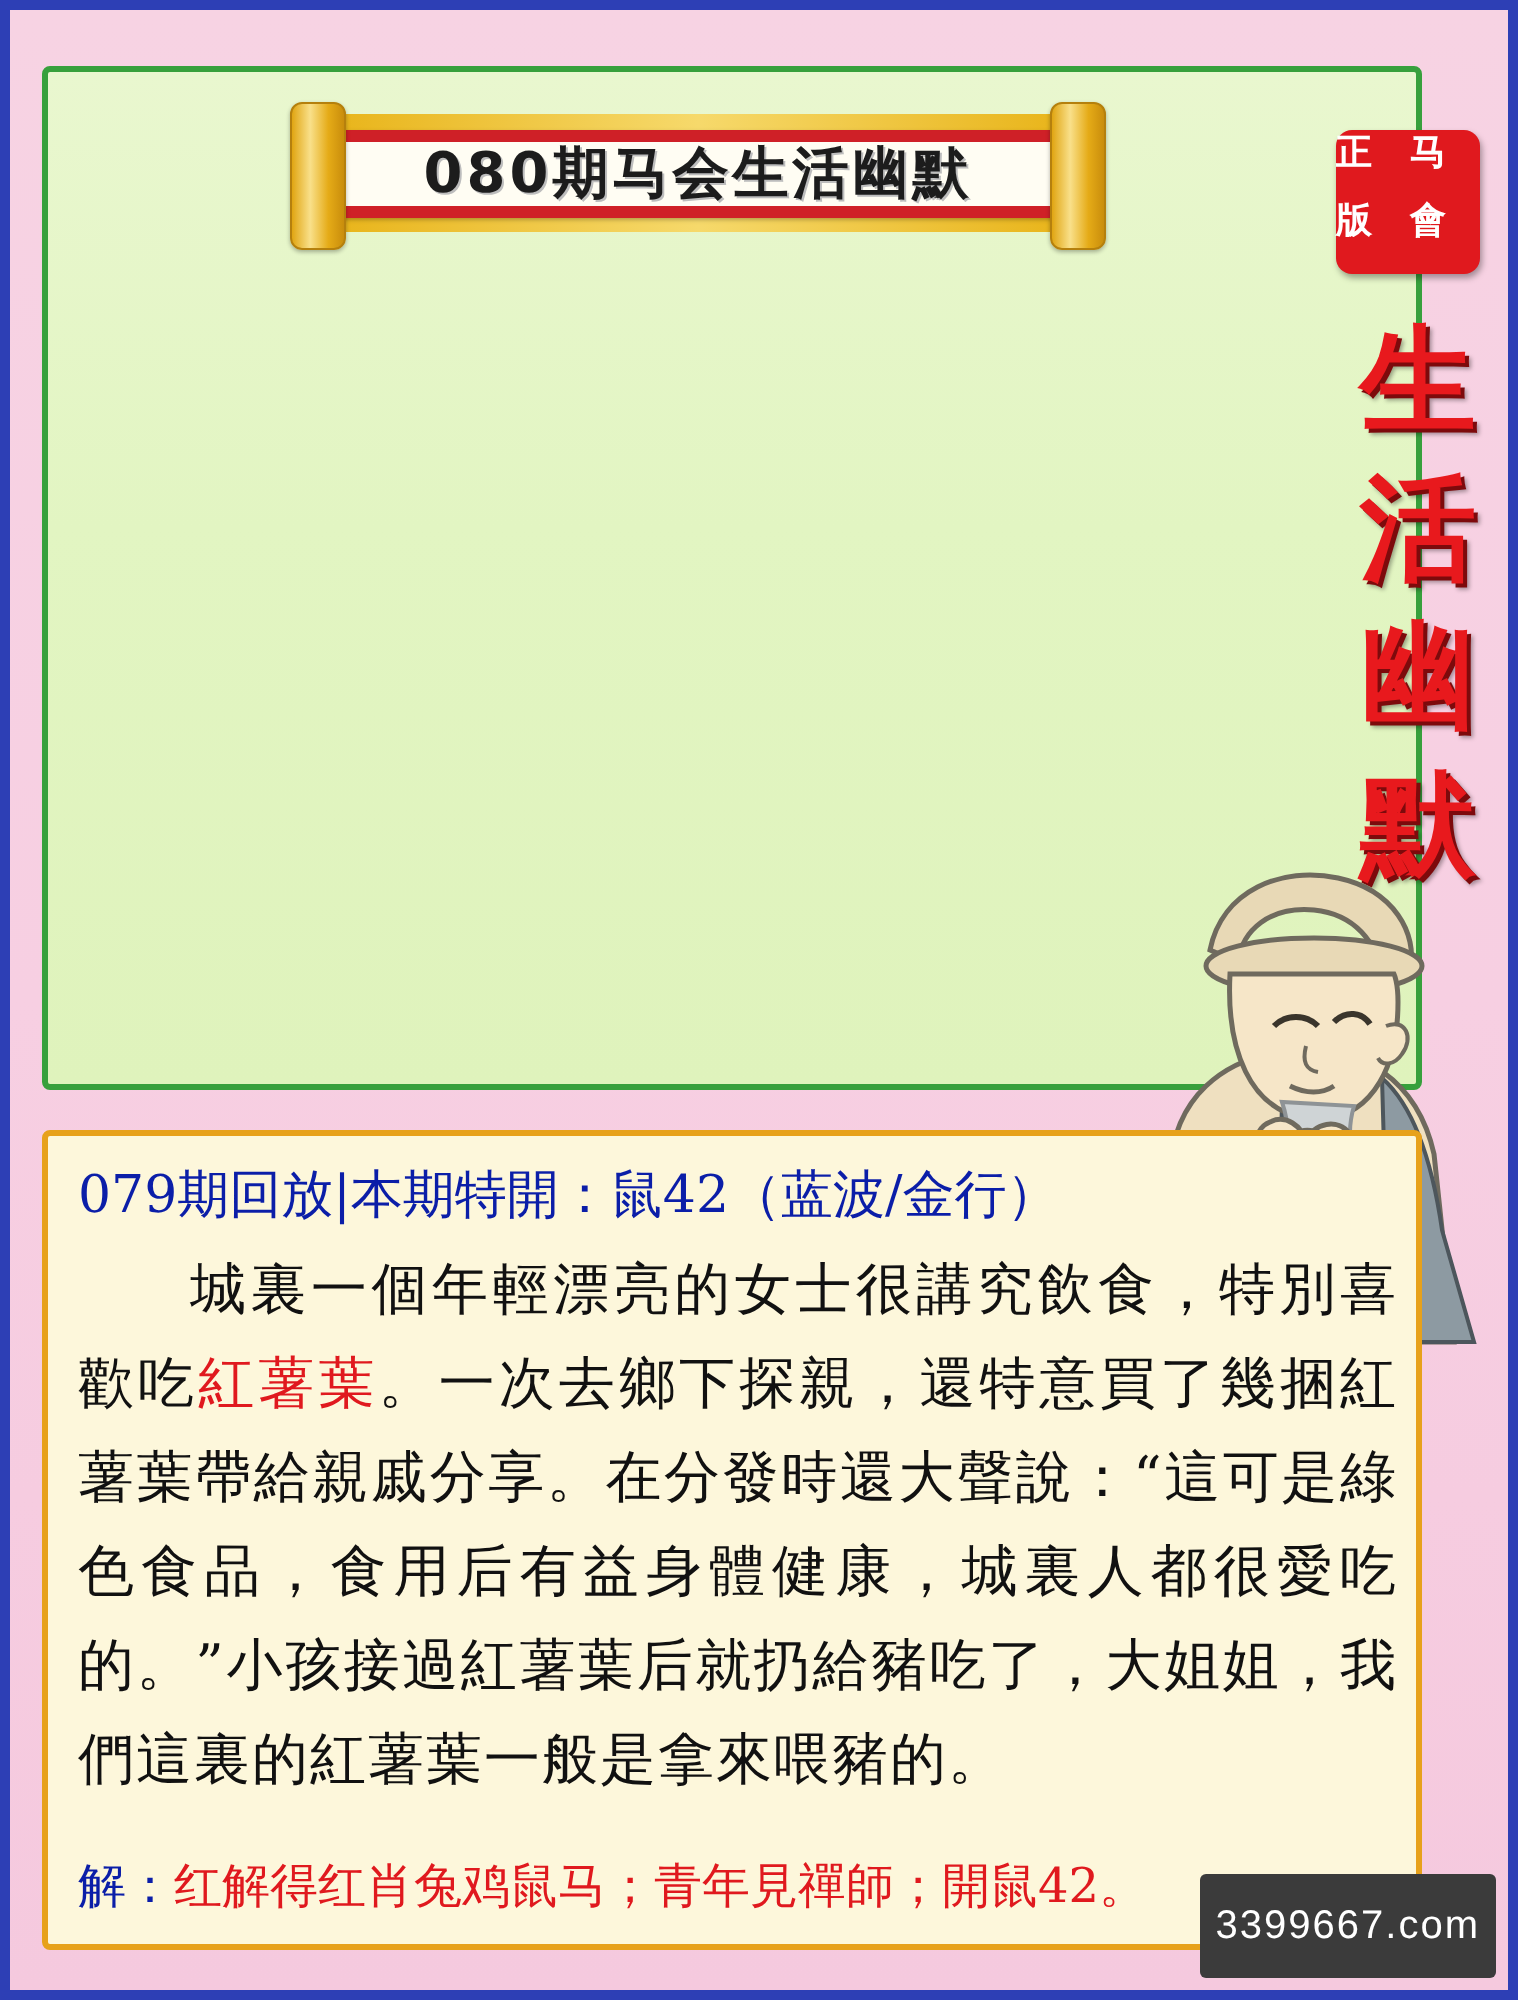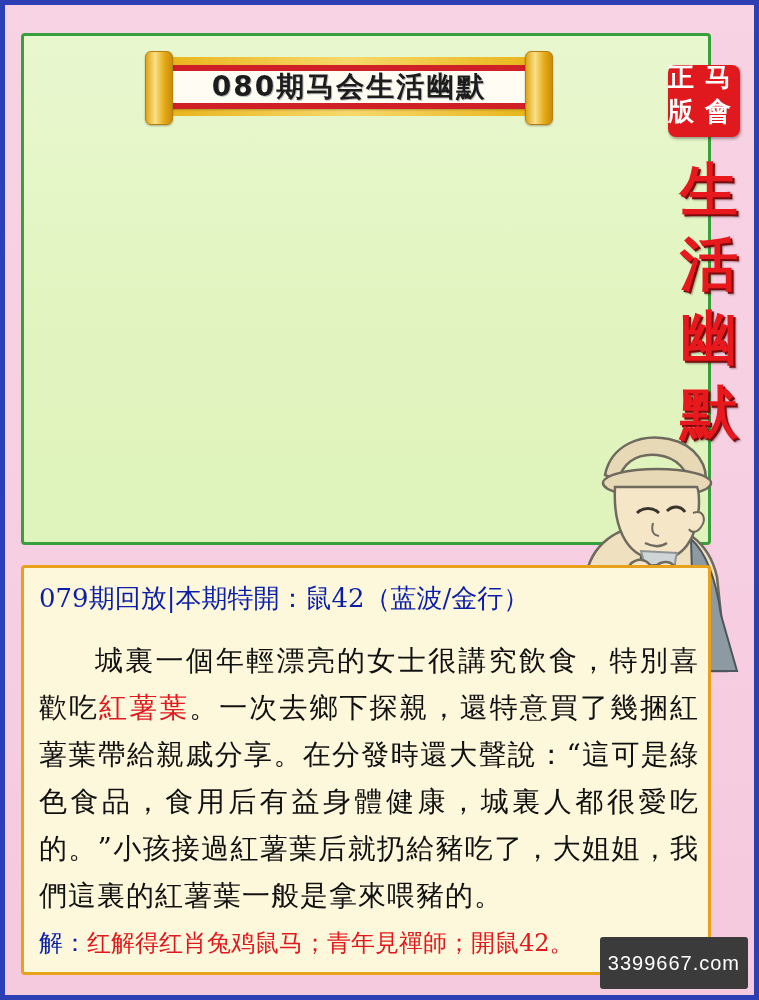--- a/index.html
+++ b/index.html
@@ -132,21 +132,21 @@
     position: absolute;
     right: 14px;
     top: 60px;
     width: 72px; height: 72px;
     background: #e0191e;
     border-radius: 8px;
     box-shadow: 1px 2px 3px rgba(0,0,0,.35);
     color: #fff;
     font-family: "DejaVu Sans", sans-serif;
     font-weight: bold;
-    font-size: 26px;
+    font-size: 18px;
     line-height: 34px;
     padding: 2px 0 16px 0;
     box-sizing: border-box;
     display: flex;
     justify-content: center;
     align-items: center;
   }
   .stamp .col { display: block; }
   .stamp .c1 { margin-right: 2px; }
 
@@ -188,21 +188,20 @@
     left: 34px;
     top: 616px;
     width: 660px;
     font-family: "DejaVu Serif", serif;
     font-size: 28px;
     line-height: 47px;
     color: #111;
     text-align: justify;
     text-indent: 56px;
     letter-spacing: 1px;
-    margin-top: 16px;
   }
   .review-body .hl { color: #e0191e; }
   .answer {
     position: absolute;
     left: 34px;
     top: 922px;
     width: 660px;
     font-family: "DejaVu Serif", serif;
     font-size: 24px;
     line-height: 32px;

